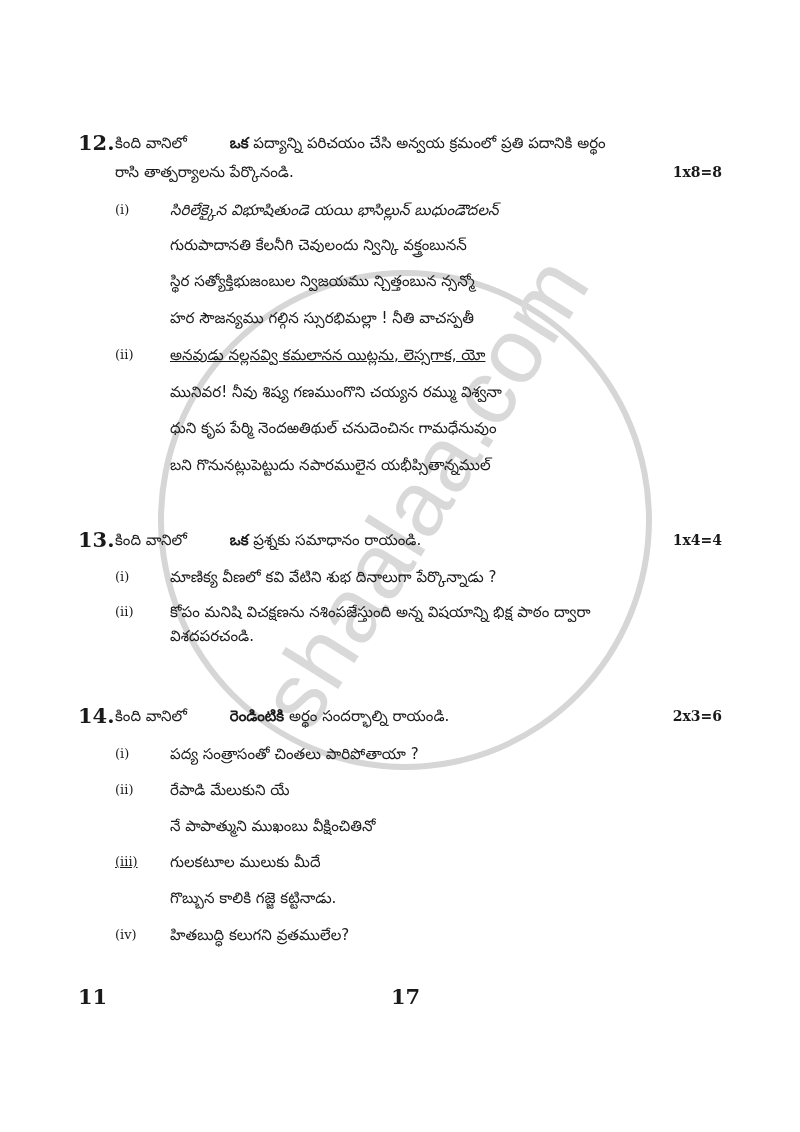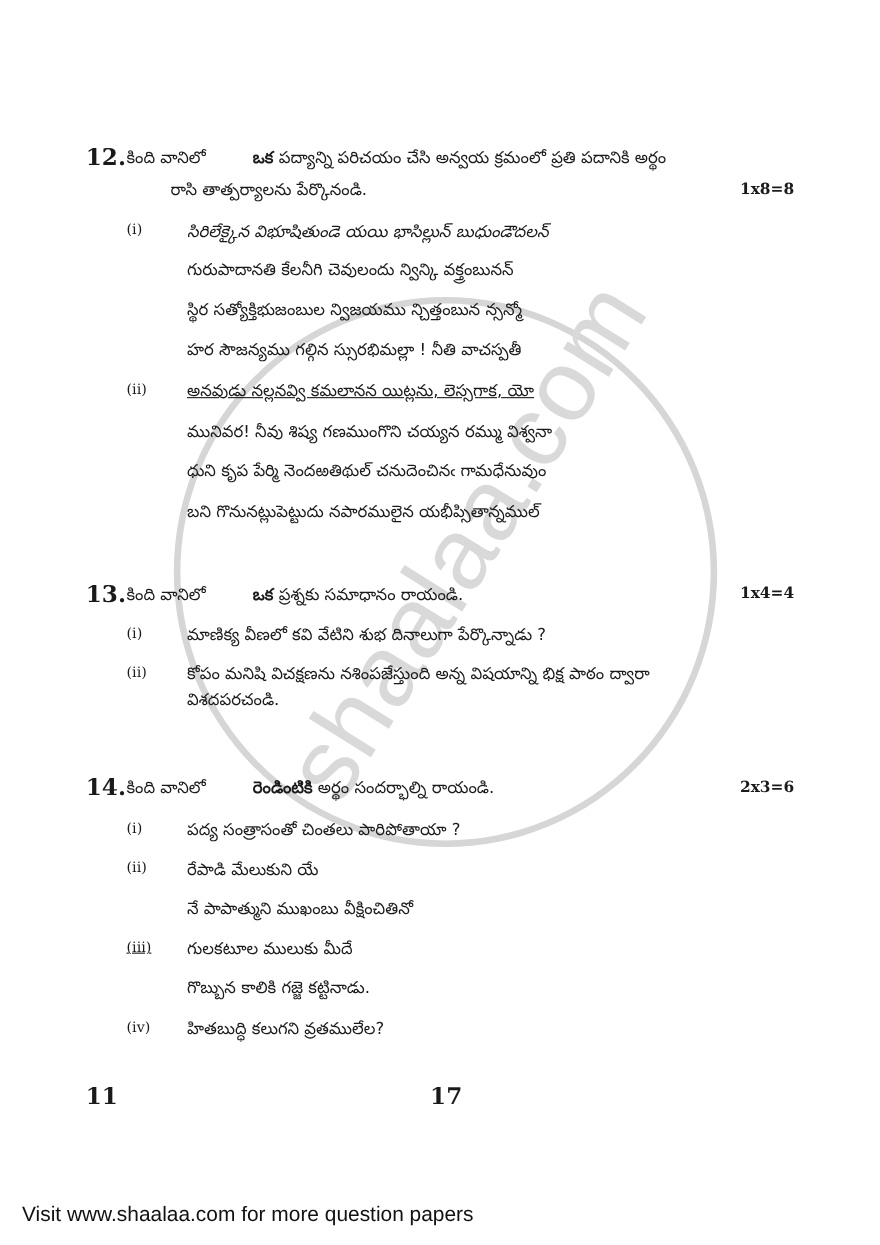--- a/index.html
+++ b/index.html
@@ -105,21 +105,21 @@
 <div class="page">
 
   <div class="watermark-circle"></div>
   <div class="watermark-text">shaalaa.com</div>
 
   <section>
     <div class="qnum" style="left:78px; top:133px;">12.</div>
     <div class="line stem-x" style="top:133px;">
       <span>కింది వానిలో </span><span class="bold">ఒక</span><span> పద్యాన్ని పరిచయం చేసి అన్వయ క్రమంలో ప్రతి పదానికి అర్థం</span>
     </div>
-    <div class="line stem-x" style="top:162px;margin-left:40px;">రాసి తాత్పర్యాలను పేర్కొనండి.</div>
+    <div class="line stem-x" style="top:162px;">రాసి తాత్పర్యాలను పేర్కొనండి.</div>
     <div class="marks" style="top:162px;">1x8=8</div>
 
     <div class="sub" style="top:200px;">(i)</div>
     <div class="line body-x" style="top:200px;font-style:italic;">సిరిలేక్కైన విభూషితుండె యయి భాసిల్లున్ బుధుండౌదలన్</div>
     <div class="line body-x" style="top:235px;">గురుపాదానతి కేలనీగి చెవులందు న్విన్కి వక్త్రంబునన్</div>
     <div class="line body-x" style="top:271px;">స్థిర సత్యోక్తిభుజంబుల న్విజయము న్చిత్తంబున న్సన్మో</div>
     <div class="line body-x" style="top:308px;">హర సౌజన్యము గల్గిన స్సురభిమల్లా !  నీతి వాచస్పతీ</div>
 
     <div class="sub" style="top:345px;">(ii)</div>
     <div class="line body-x" style="top:345px;text-decoration:underline;">అనవుడు నల్లనవ్వి కమలానన యిట్లను, లెస్సగాక, యో</div>
@@ -161,14 +161,13 @@
     <div class="line body-x" style="top:852px;">గులకటూల ములుకు మీదే</div>
     <div class="line body-x" style="top:888px;">గొబ్బున కాలికి గజ్జె కట్టినాడు.</div>
 
     <div class="sub" style="top:925px;">(iv)</div>
     <div class="line body-x" style="top:925px;">హితబుద్ధి కలుగని వ్రతములేల?</div>
   </section>
 
   <div class="footer-num" style="left:78px; top:987px;">11</div>
   <div class="footer-num" style="left:391px; top:987px;">17</div>
 
-  <div class="visit">Visit www.shaalaa.com for more question papers</div>
 </div>
 
 </body></html>

